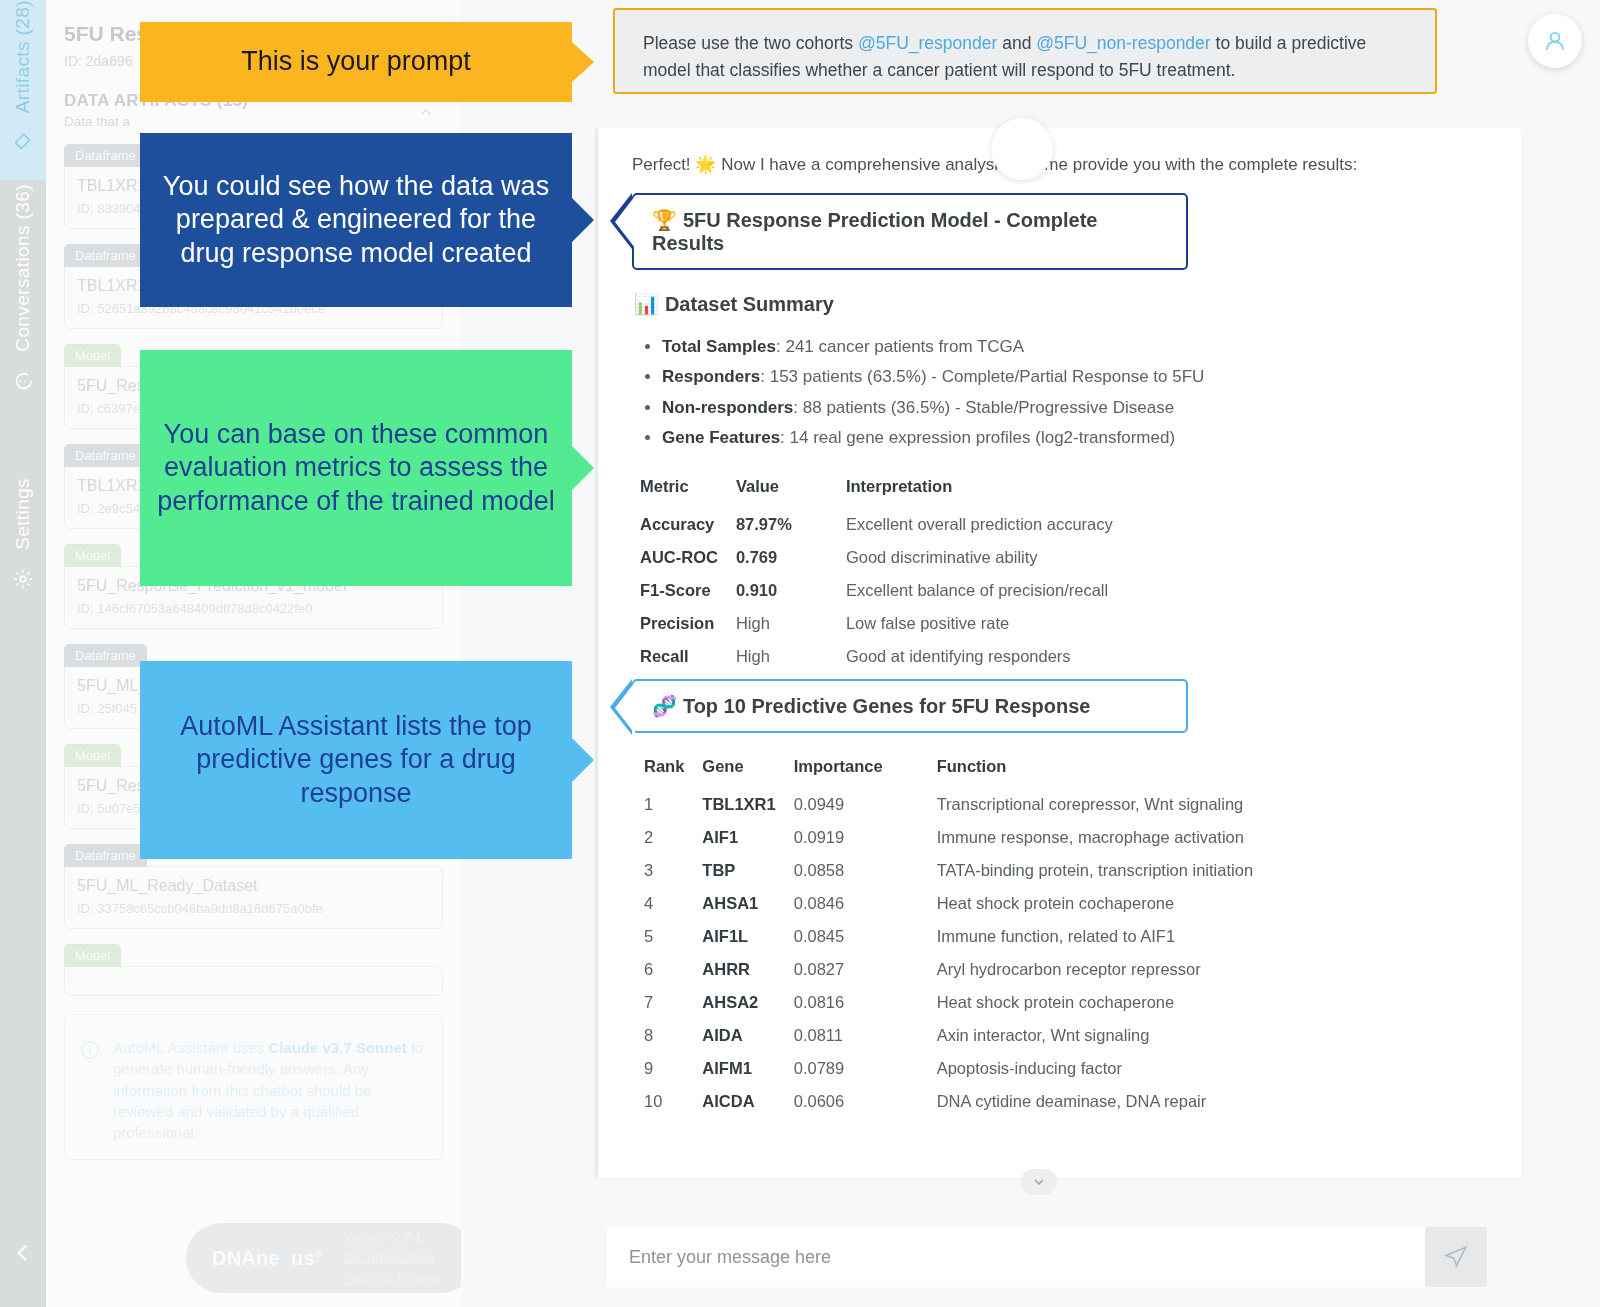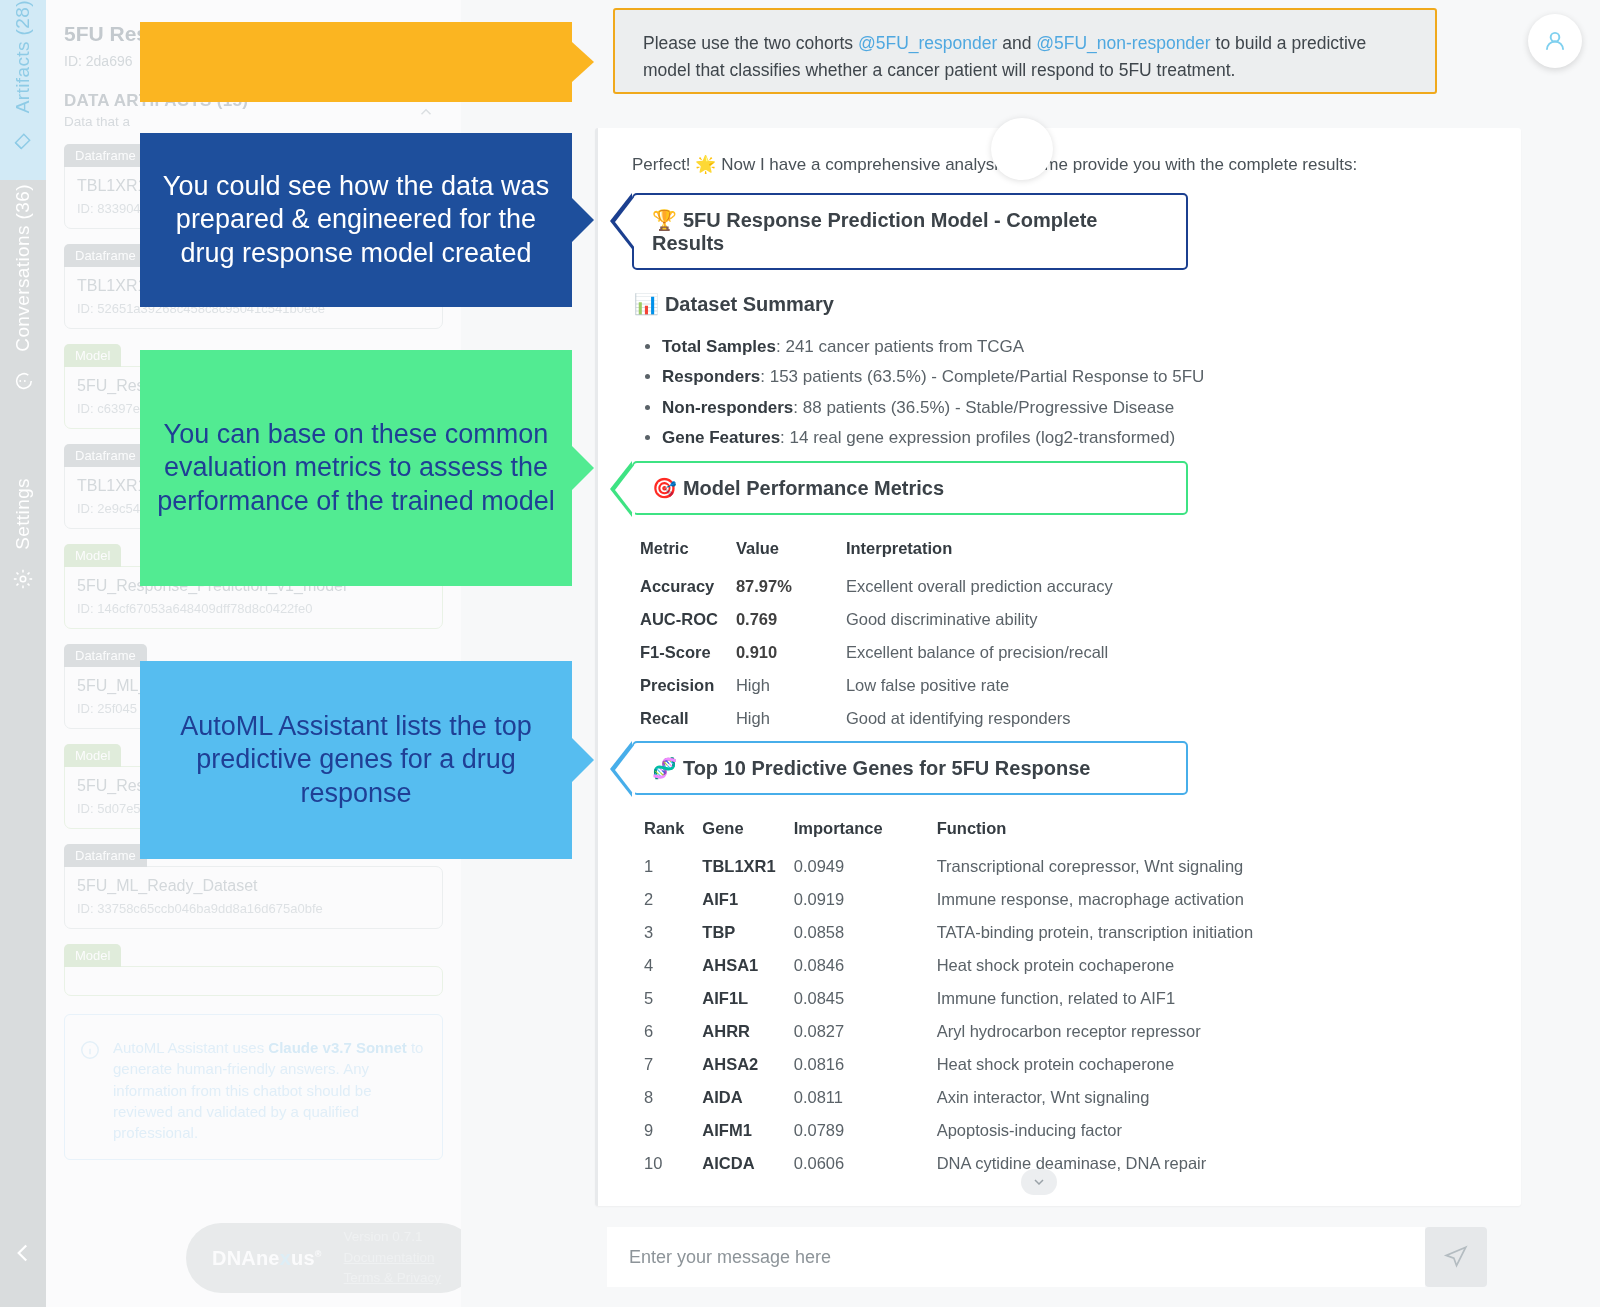--- a/index.html
+++ b/index.html
@@ -367,23 +367,20 @@
         <span class="em">📊</span><span>Dataset Summary</span>
       </div>
 
       <ul class="summary" id="summary-list">
           <li><b>Total Samples</b><span>: 241 cancer patients from TCGA</span></li>
           <li><b>Responders</b><span>: 153 patients (63.5%) - Complete/Partial Response to 5FU</span></li>
           <li><b>Non-responders</b><span>: 88 patients (36.5%) - Stable/Progressive Disease</span></li>
           <li><b>Gene Features</b><span>: 14 real gene expression profiles (log2-transformed)</span></li>
         </ul>
 
-      <div class="banner green">
-        <span class="em">🎯</span><span>Model Performance Metrics</span>
-      </div>
 
       <table class="metrics">
         <thead>
             <tr>
           <th>Metric</th>
           <th>Value</th>
           <th class="interp">Interpretation</th>
         </tr>
           </thead>
         <tbody id="metrics-body">
@@ -503,20 +500,21 @@
       <input type="text" placeholder="Enter your message here" style="">
       <div class="send-btn">
         <svg width="26" height="26" viewBox="0 0 24 24" fill="none" stroke="#b4bcc1" stroke-width="1.6">
           <path d="M21 3 L3 10.5 L10 13 L12.5 20 Z"></path>
         </svg>
       </div>
     </div>
   </div>
 
   <div class="callout" id="callout-prompt">
+    <span class="ctext">This is your prompt</span>
     <span class="nub"></span>
   </div>
   <div class="callout" id="callout-data">
     <span class="ctext">You could see how the data was prepared &amp; engineered for the drug response model created</span>
     <span class="nub"></span>
   </div>
   <div class="callout" id="callout-metrics">
     <span class="ctext">You can base on these common evaluation metrics to assess the performance of the trained model</span>
     <span class="nub"></span>
   </div>

